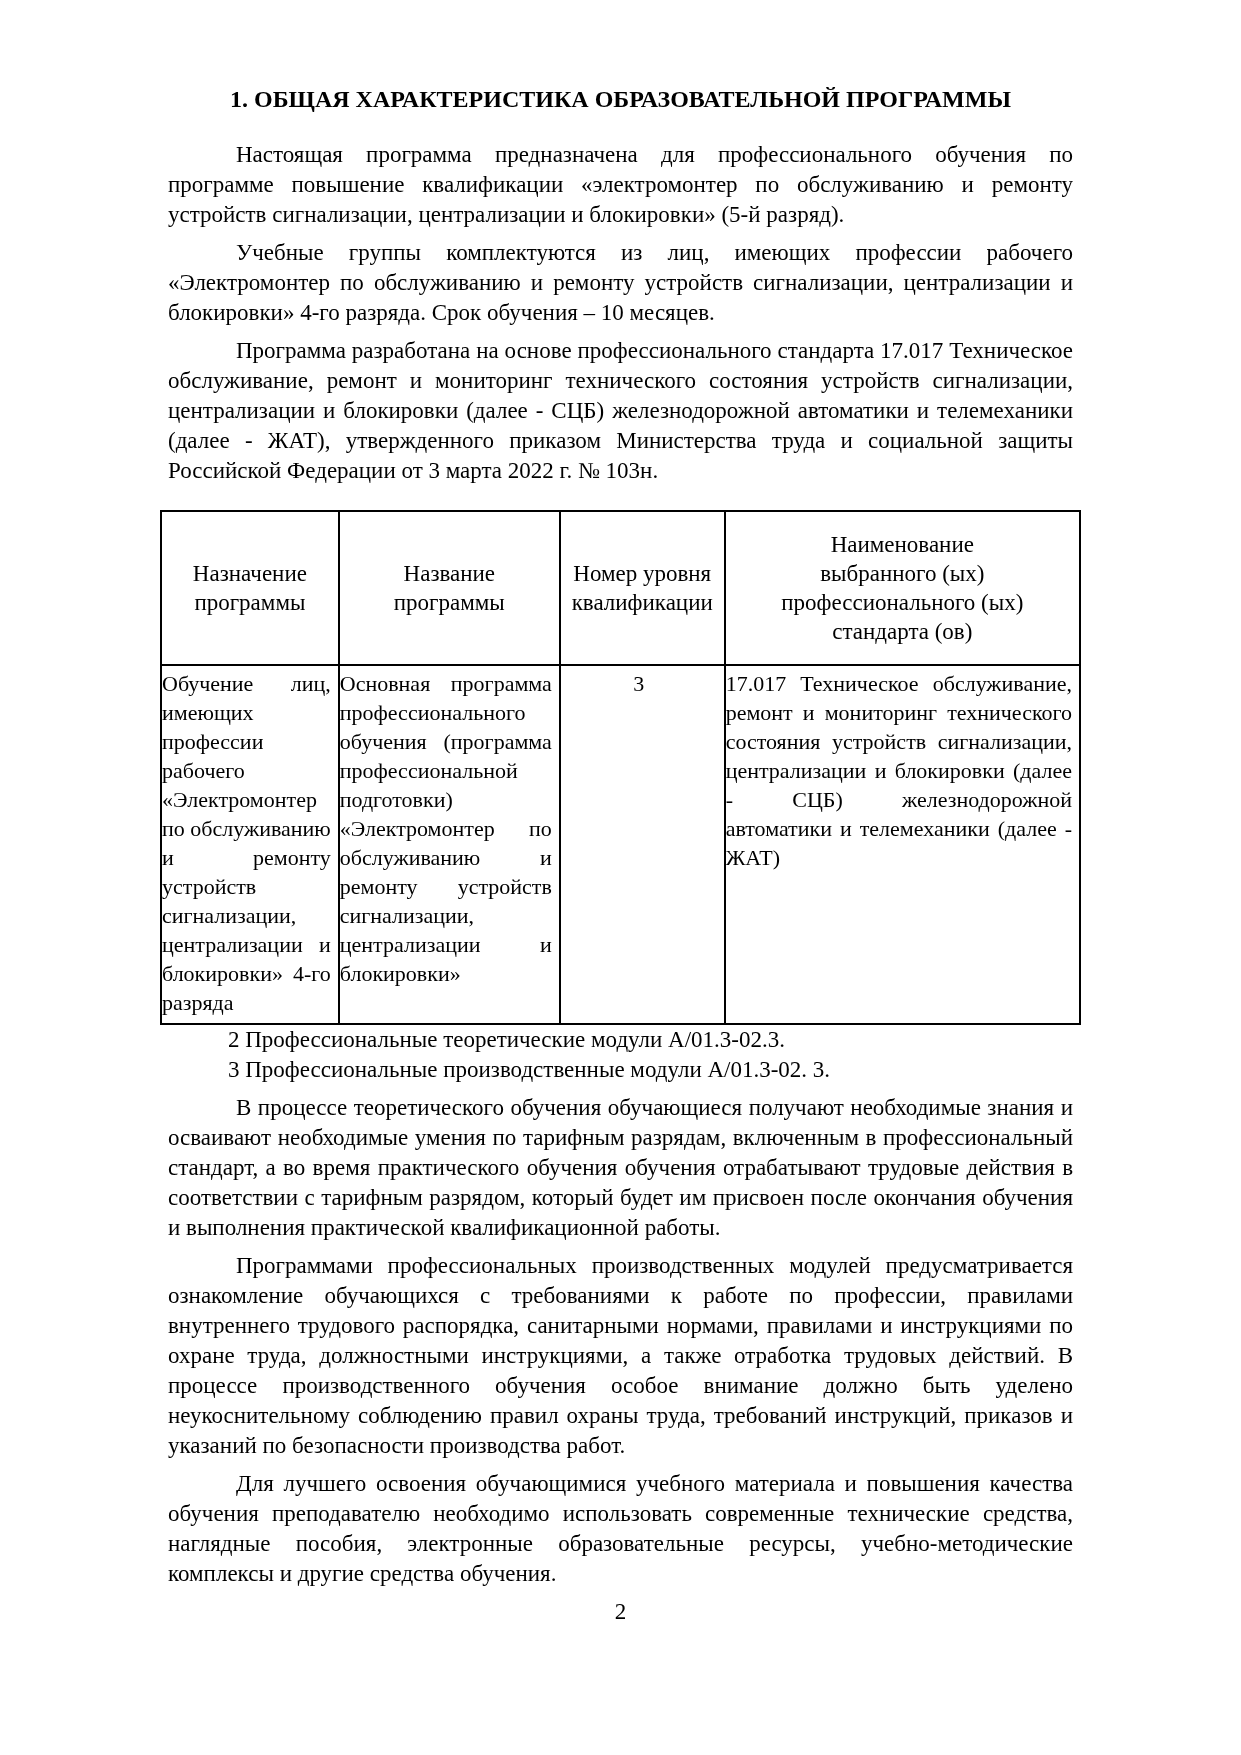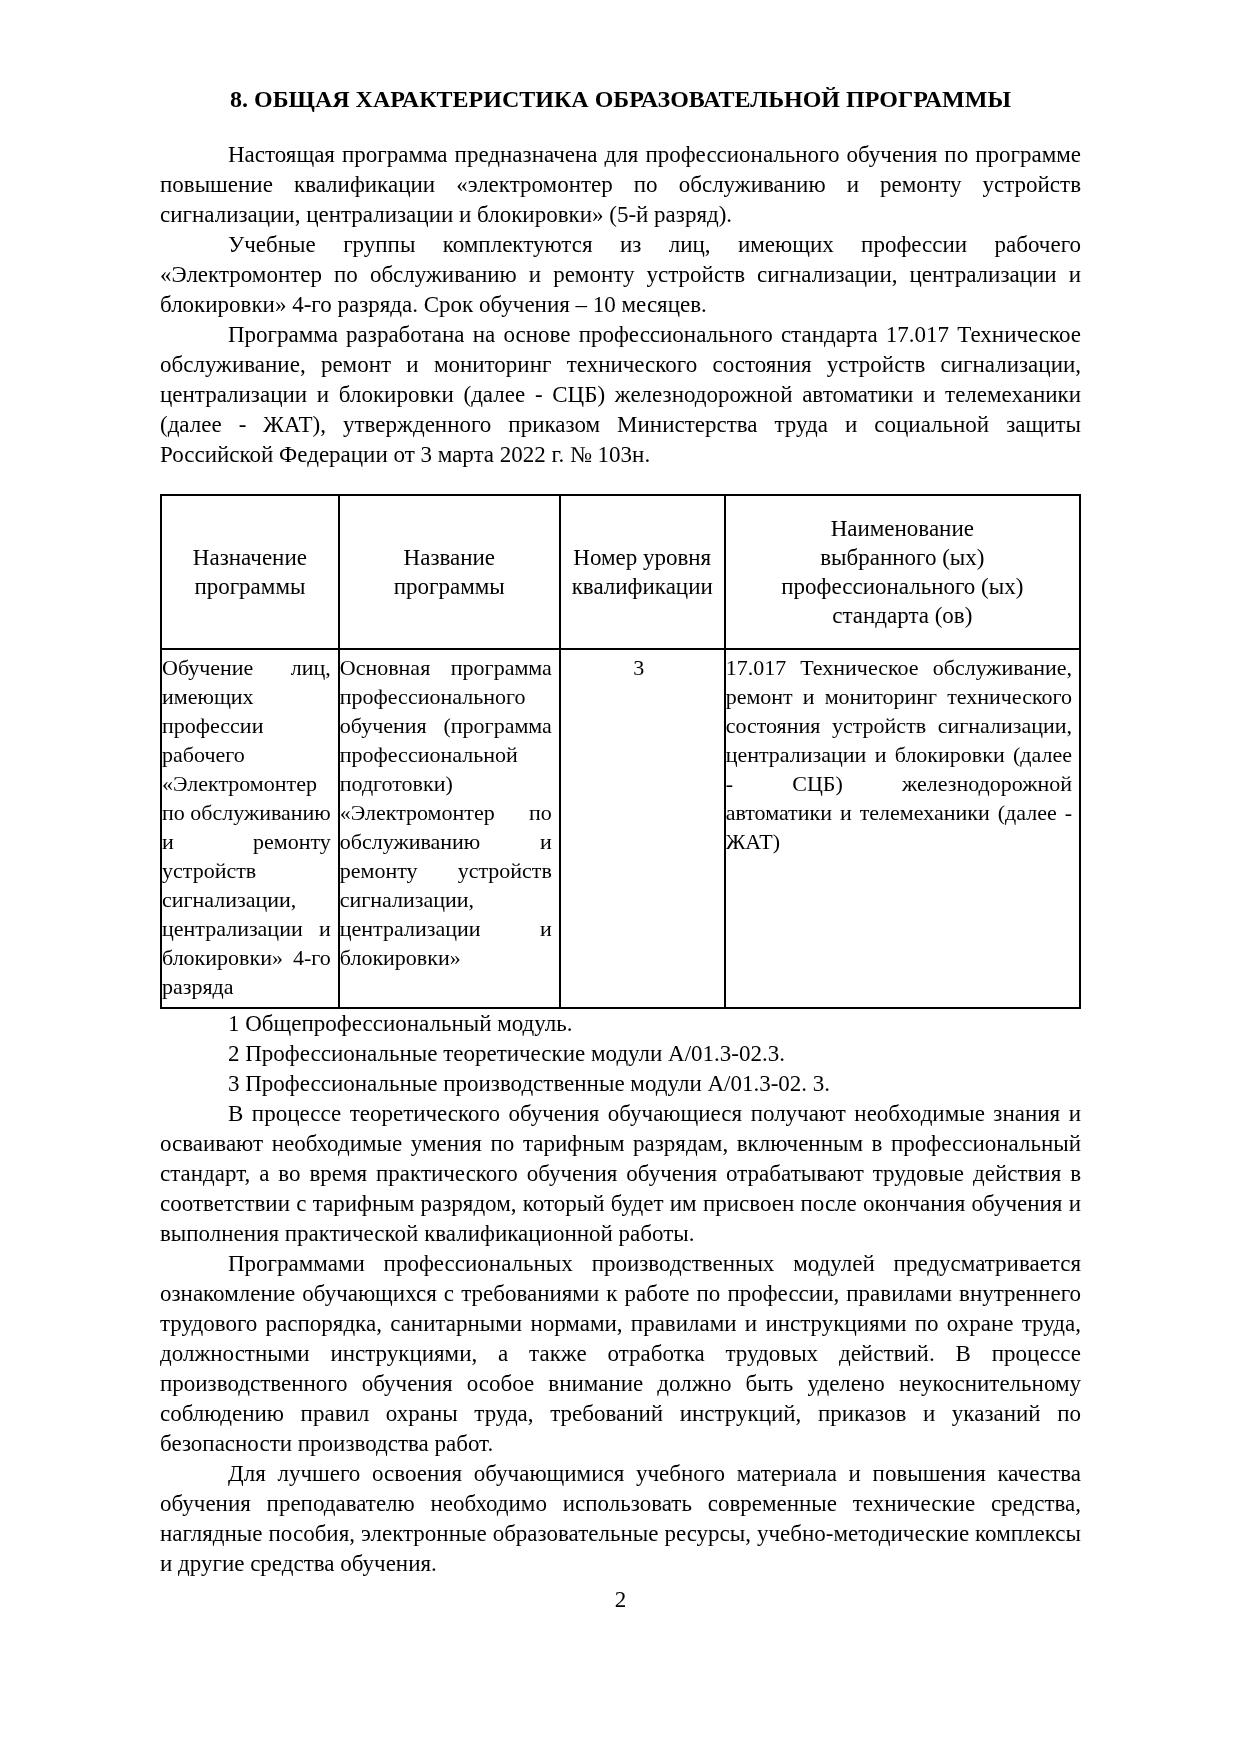--- a/index.html
+++ b/index.html
@@ -18,21 +18,21 @@
     text-align: justify;
   }
   h1.doc-title {
     margin: 0 0 26px 0;
     font-size: 24px;
     line-height: 30px;
     font-weight: bold;
     text-align: center;
   }
   p.body-par {
-    margin: 0;
+    margin: 8px;
     text-indent: 68px;
   }
   p.module-line {
     margin: 0;
     text-indent: 68px;
     text-align: left;
   }
   table.program-table {
     width: 100%;
     border-collapse: collapse;
@@ -70,21 +70,21 @@
   .page-number {
     margin-top: 6px;
     text-align: center;
   }
 </style>
 </head>
 <body>
 
 <div class="page">
 
-  <h1 class="doc-title">8. ОБЩАЯ ХАРАКТЕРИСТИКА ОБРАЗОВАТЕЛЬНОЙ ПРОГРАММЫ</h1>
+  <h1 class="doc-title">1. ОБЩАЯ ХАРАКТЕРИСТИКА ОБРАЗОВАТЕЛЬНОЙ ПРОГРАММЫ</h1>
 
   <p class="body-par">Настоящая программа предназначена для профессионального обучения по программе повышение квалификации «электромонтер по обслуживанию и ремонту устройств сигнализации, централизации и блокировки» (5-й разряд).</p>
   <p class="body-par">Учебные группы комплектуются из лиц, имеющих профессии рабочего «Электромонтер по обслуживанию и ремонту устройств сигнализации, централизации и блокировки» 4-го разряда. Срок обучения – 10 месяцев.</p>
   <p class="body-par">Программа разработана на основе профессионального стандарта 17.017 Техническое обслуживание, ремонт и мониторинг технического состояния устройств сигнализации, централизации и блокировки (далее - СЦБ) железнодорожной автоматики и телемеханики (далее - ЖАТ), утвержденного приказом Министерства труда и социальной защиты Российской Федерации от 3 марта 2022 г. № 103н.</p>
 
   <table class="program-table">
     <thead>
       <tr>
         <th class="col-purpose">Назначение
 программы</th>
@@ -102,21 +102,20 @@
       <tr>
         <td class="col-purpose">Обучение лиц, имеющих профессии рабочего «Электромонтер по обслуживанию и ремонту устройств сигнализации, централизации и блокировки» 4-го разряда</td>
         <td class="col-name">Основная программа профессионального обучения (программа профессиональной подготовки) «Электромонтер по обслуживанию и ремонту устройств сигнализации, централизации и блокировки»</td>
         <td class="col-level level-cell">3</td>
         <td class="col-standard">17.017 Техническое обслуживание, ремонт и мониторинг технического состояния устройств сигнализации, централизации и блокировки (далее - СЦБ) железнодорожной автоматики и телемеханики (далее - ЖАТ)</td>
       </tr>
     </tbody>
   </table>
 
 
-  <p class="module-line">1 Общепрофессиональный модуль.</p>
   <p class="module-line">2 Профессиональные теоретические модули А/01.3-02.3.</p>
   <p class="module-line">3 Профессиональные производственные модули А/01.3-02. 3.</p>
 
   <p class="body-par">В процессе теоретического обучения обучающиеся получают необходимые знания и осваивают необходимые умения по тарифным разрядам, включенным в профессиональный стандарт, а во время практического обучения обучения отрабатывают трудовые действия в соответствии с тарифным разрядом, который будет им присвоен после окончания обучения и выполнения практической квалификационной работы.</p>
   <p class="body-par">Программами профессиональных производственных модулей предусматривается ознакомление обучающихся с требованиями к работе по профессии, правилами внутреннего трудового распорядка, санитарными нормами, правилами и инструкциями по охране труда, должностными инструкциями, а также отработка трудовых действий. В процессе производственного обучения особое внимание должно быть уделено неукоснительному соблюдению правил охраны труда, требований инструкций, приказов и указаний по безопасности производства работ.</p>
   <p class="body-par">Для лучшего освоения обучающимися учебного материала и повышения качества обучения преподавателю необходимо использовать современные технические средства, наглядные пособия, электронные образовательные ресурсы, учебно-методические комплексы и другие средства обучения.</p>
 
   <div class="page-number">2</div>
 
 </div>

